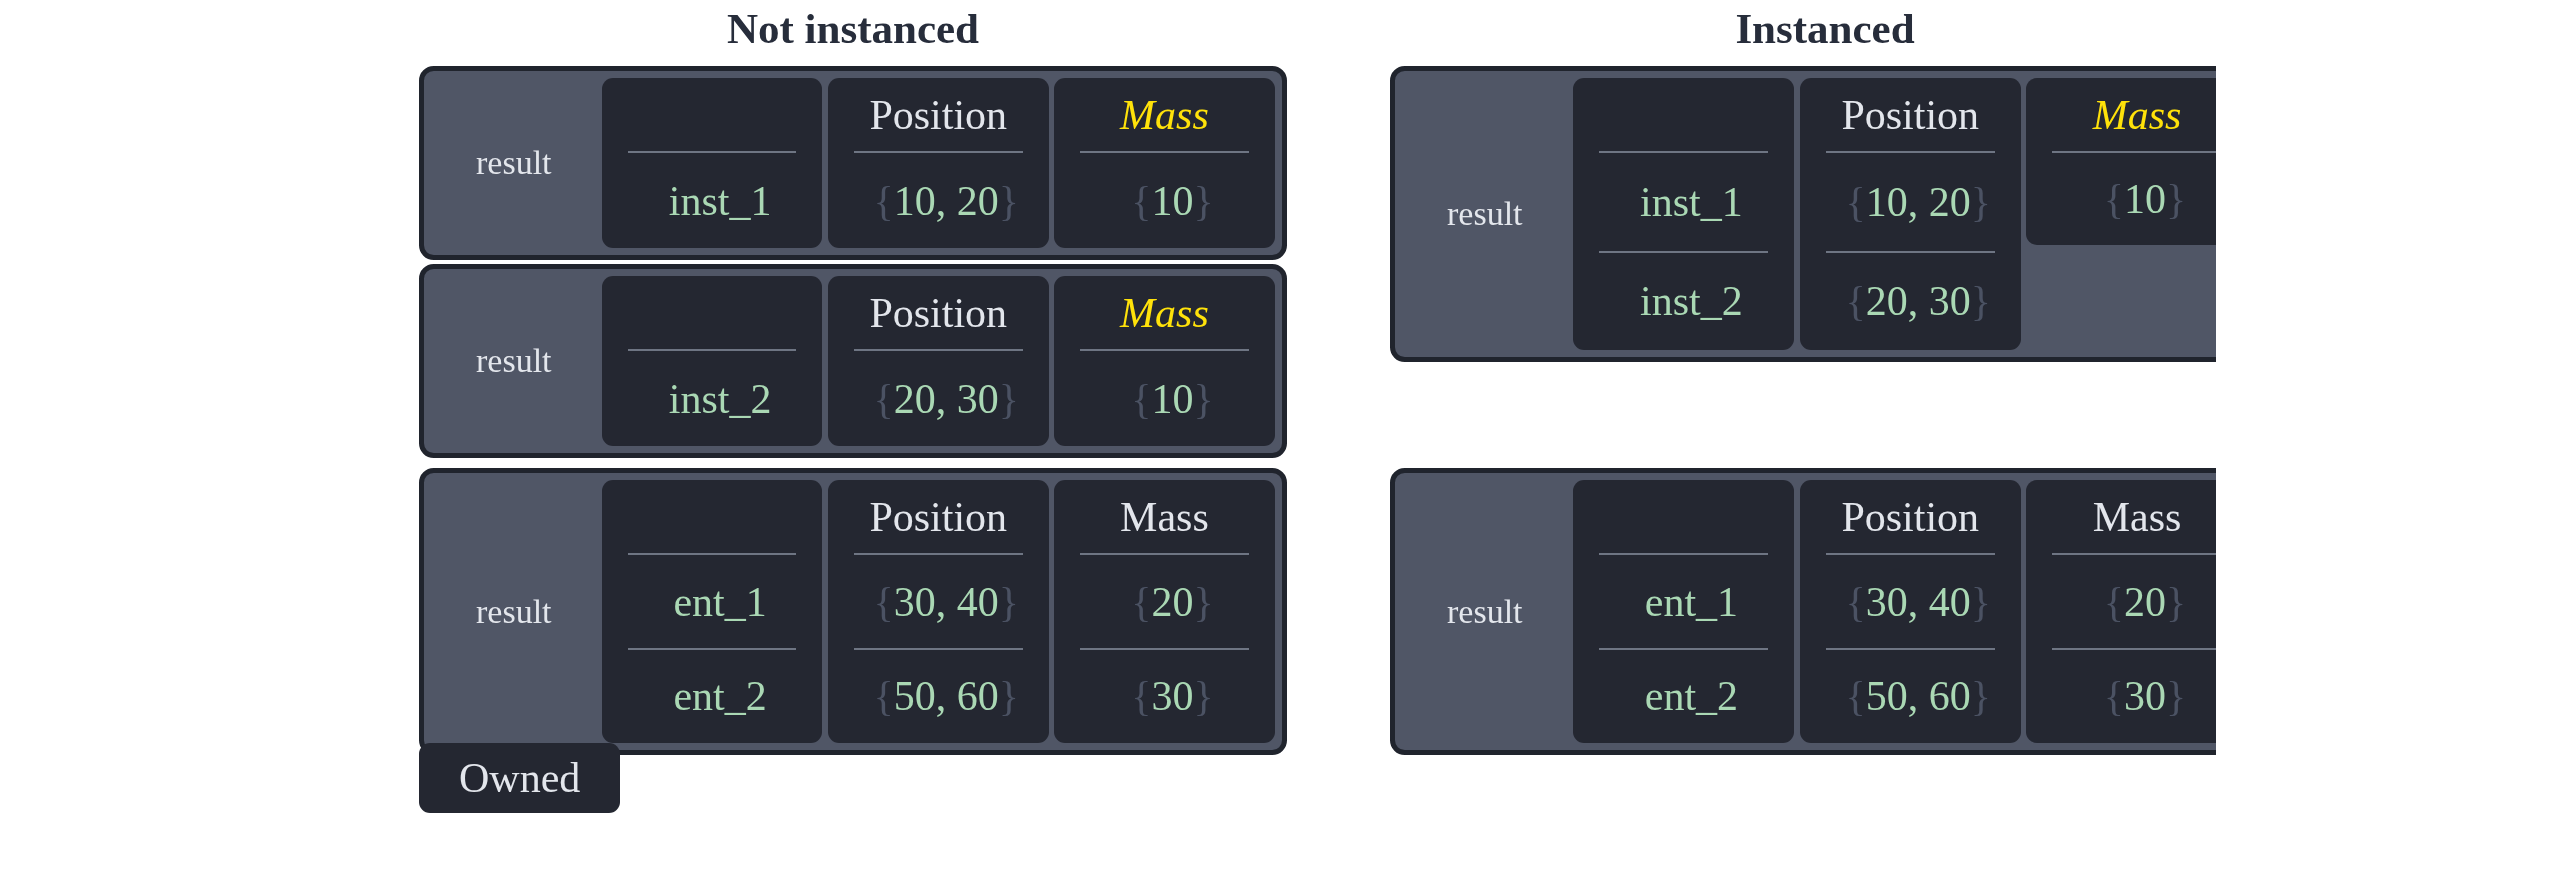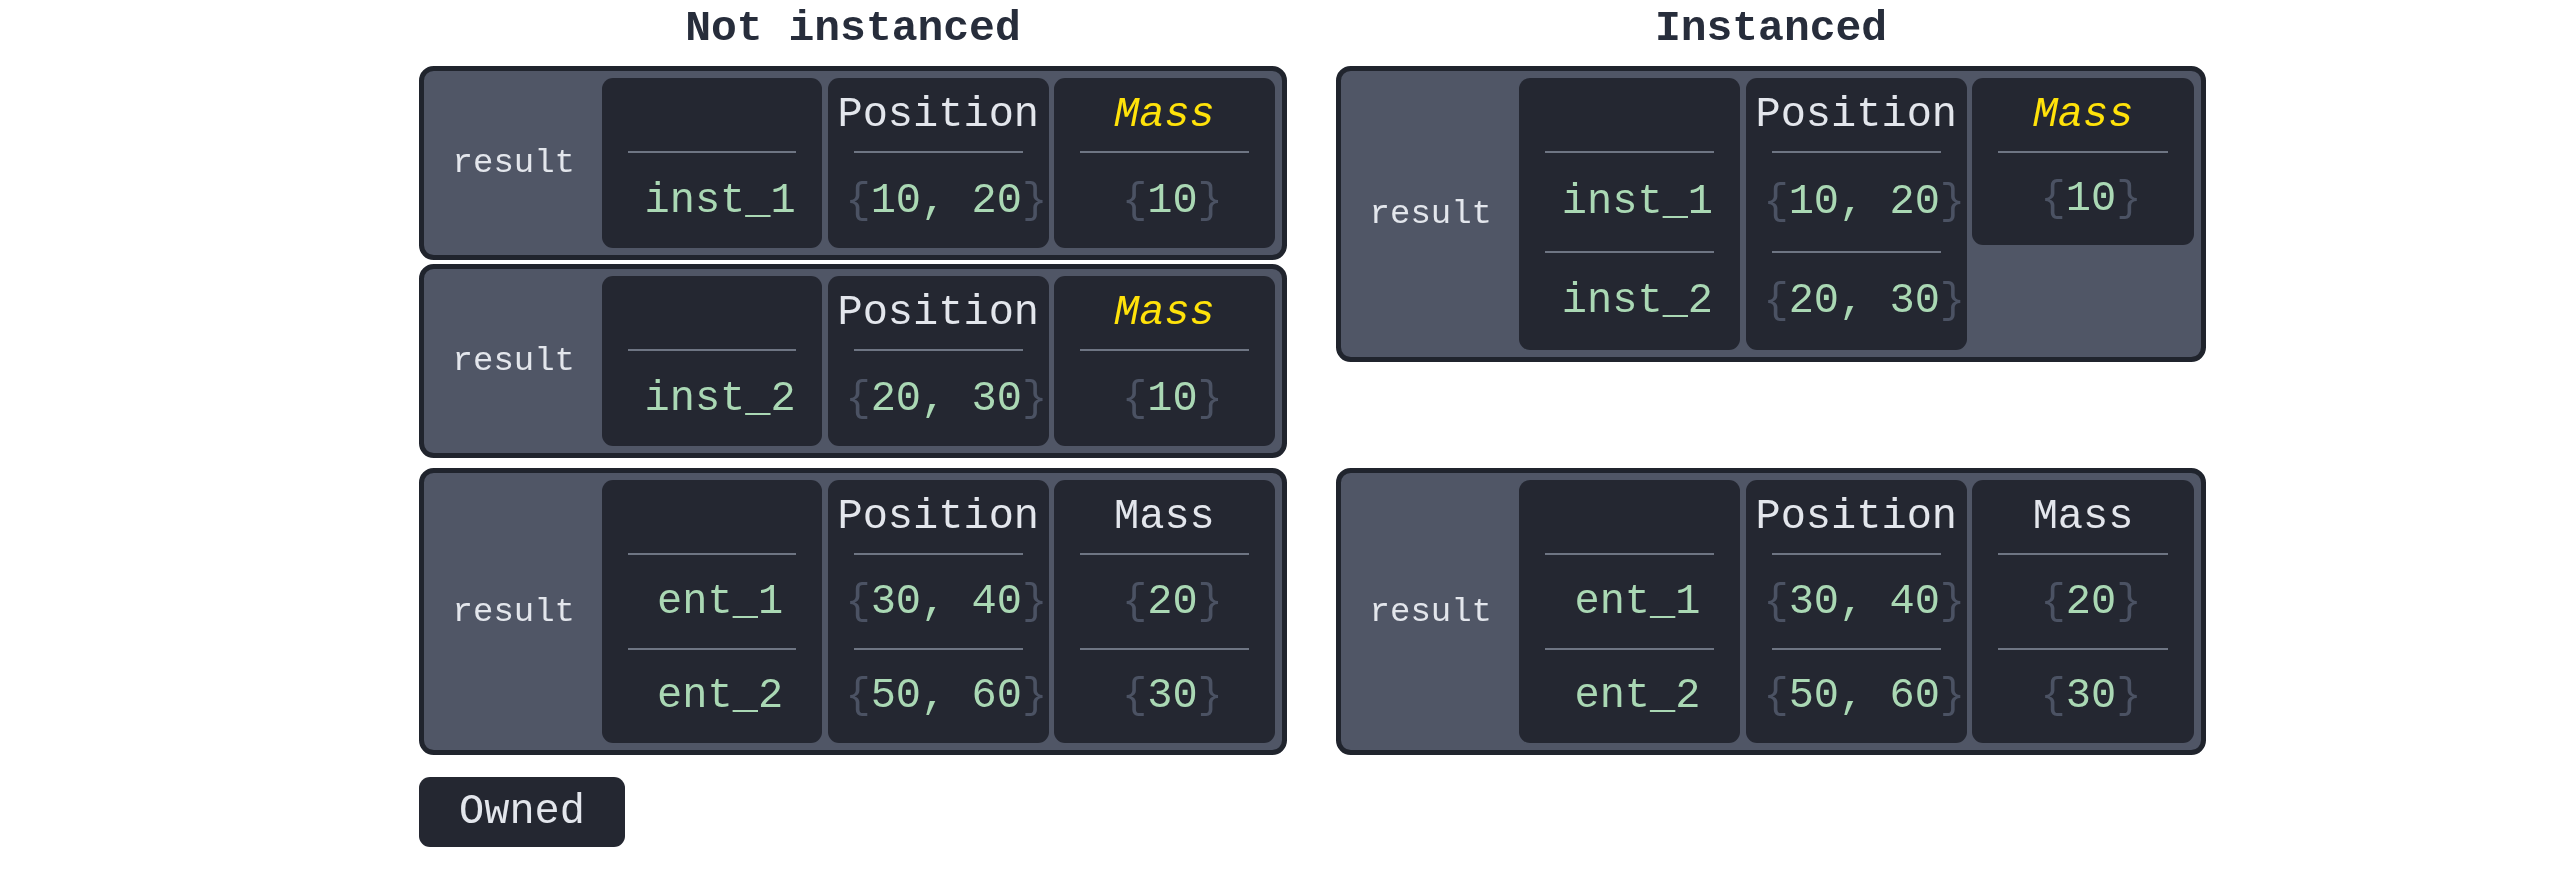--- a/index.html
+++ b/index.html
@@ -1,25 +1,25 @@
 <!DOCTYPE html>
 <html style="--page-bg: #ffffff; --title-text: #272d3b; --table-bg: #505666; --table-border: #20242d; --cell-bg: #242731; --divider: #6e7583; --owned-text: #e3e6ec; --shared-text: #ffe20a; --value-text: #aad8b4; --brace-text: #4b5263;font-size:14.7px"><head>
 <meta charset="utf-8">
 <style>
   html,body{margin:0;padding:0;background:#ffffff;}
   #canvas{
     position:relative;
     width:2216px;height:870px;
     background:var(--page-bg,#ffffff);
     overflow:hidden;
-    font-family:Liberation Mono, monospace;
+    font-family:Liberation Serif, serif;
   }
   .section{position:absolute;top:0;height:870px;}
   .sec-left{left:419px;width:868px;}
-  .sec-right{left:1336px;width:870px;}
+  .sec-right{left:1390px;width:870px;}
   .sec-title{
     position:absolute;top:3.7px;left:0;right:0;
     text-align:center;
     font-size:43px;font-weight:700;
     color:var(--title-text,#272d3b);
     letter-spacing:0px;
   }
   .qtable{
     position:absolute;left:0;width:100%;
     box-sizing:border-box;
@@ -67,21 +67,21 @@
     flex:1 1 auto;min-height:88px;
     display:flex;align-items:center;justify-content:center;
     font-size:42px;
     color:var(--value-text,#aad8b4);
     white-space:nowrap;
     margin-left:16px;
   }
   .cell.fit .val{flex:0 0 92px;min-height:92px;}
   .brace{color:var(--brace-text,#4b5263);}
   #legend{
-    position:absolute;left:419px;top:777px;
+    position:absolute;left:419px;top:743px;
     display:flex;gap:14.7px;
   }
   .chip{
     height:70px;
     background:var(--cell-bg,#242731);
     border-radius:11px;
     display:flex;align-items:center;justify-content:center;
     padding:0 40px;
     font-size:42px;
   }

